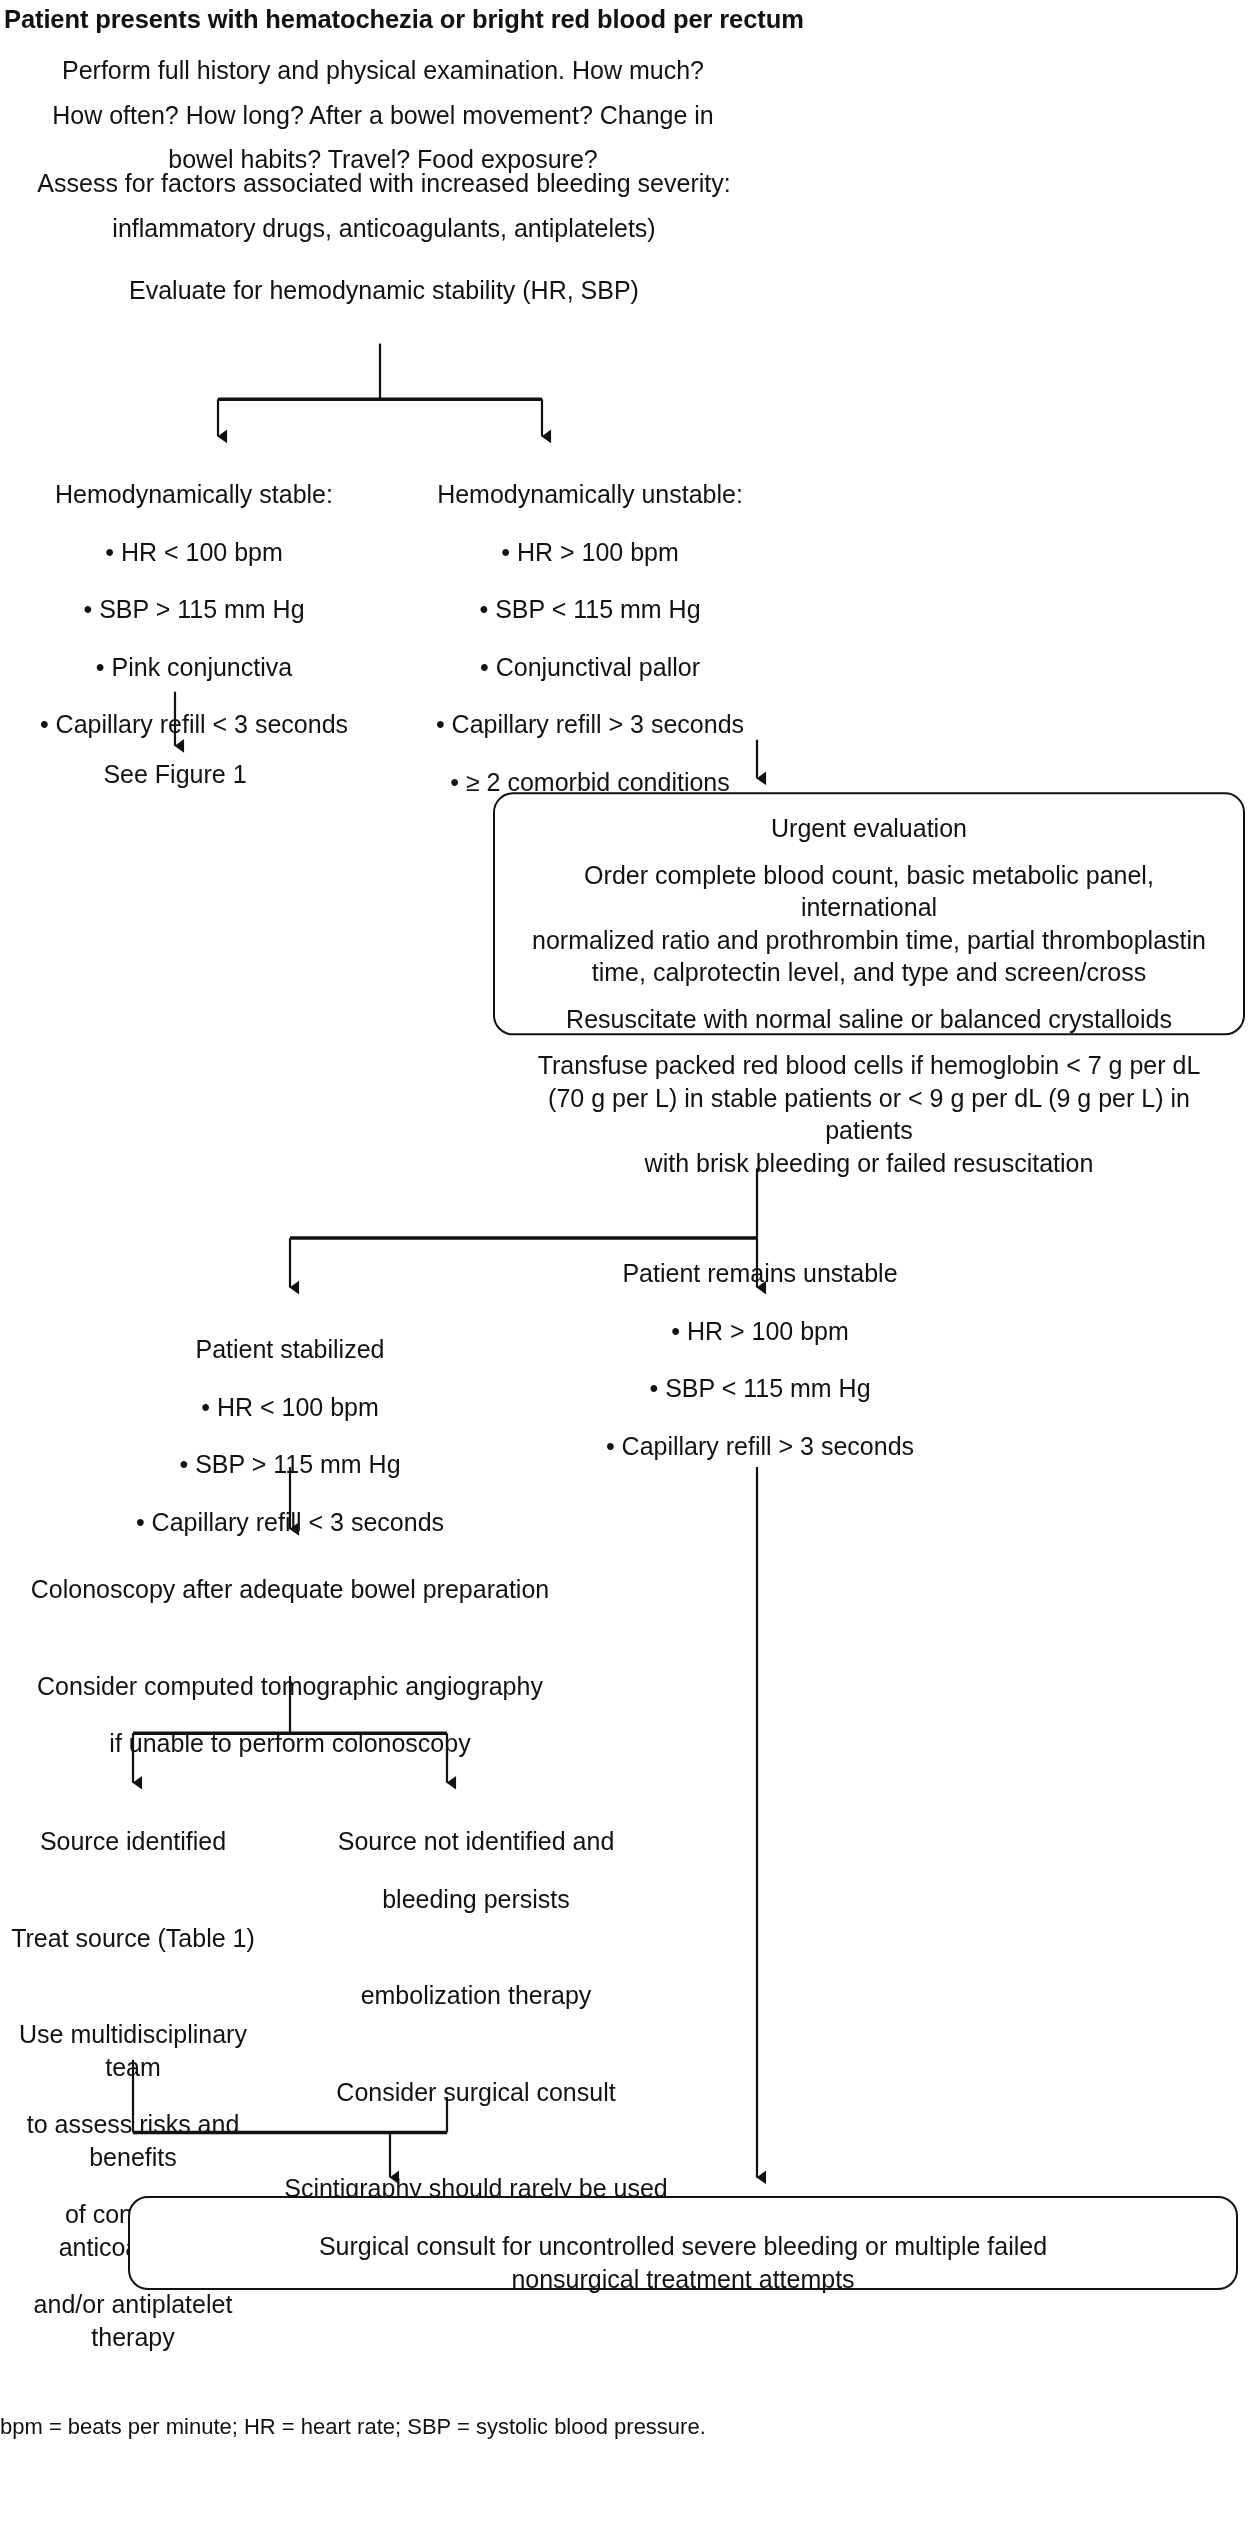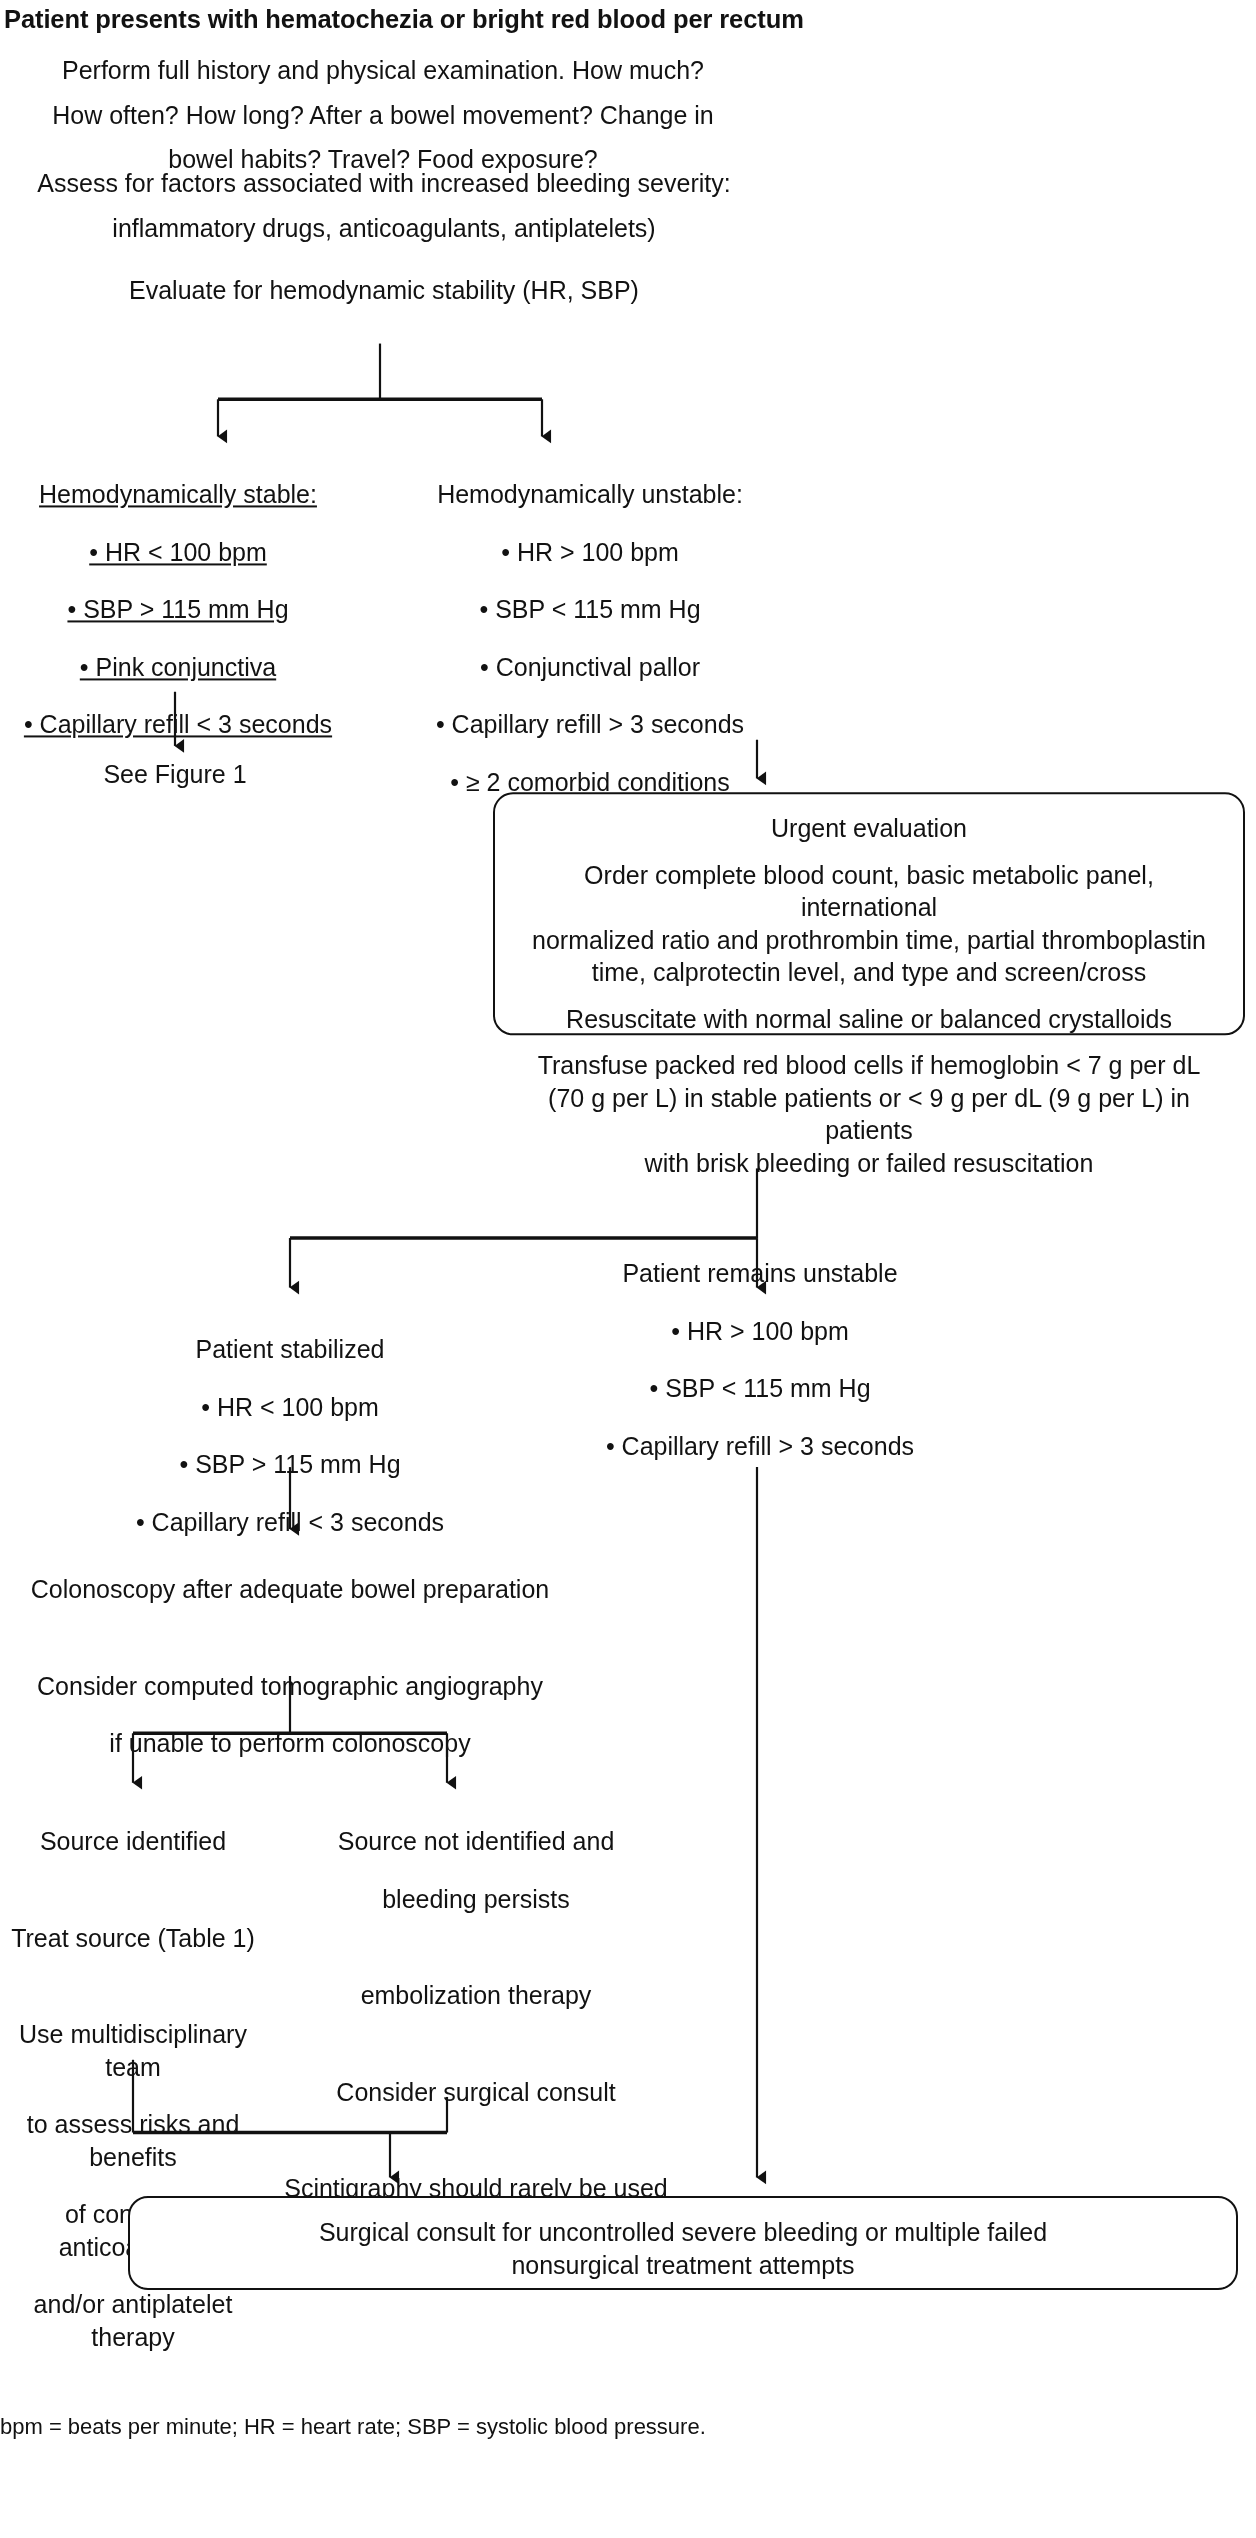--- a/index.html
+++ b/index.html
@@ -76,21 +76,21 @@
     <p>bowel habits? Travel? Food exposure?</p>
   </div>
 
   <div class="blk para" style="left: 16px; top: 100px; width: 736px; transform-origin: left top; transform: scale(1, 0.646178);">
     <p>Assess for factors associated with increased bleeding severity:</p>
     <p>inflammatory drugs, anticoagulants, antiplatelets)</p>
   </div>
 
   <div class="blk para" style="left: 16px; top: 177px; width: 736px; transform-origin: left top; transform: scale(1, 0.646178);">Evaluate for hemodynamic stability (HR, SBP)</div>
 
-  <div class="blk" style="left: 8px; top: 293px; width: 340px; transform-origin: left top; transform: scale(1, 0.646178); text-decoration: underline;">
+  <div class="blk" style="left: 24px; top: 293px; width: 340px; transform-origin: left top; transform: scale(1, 0.646178);">
     <p>Hemodynamically stable:</p>
     <p>• HR &lt; 100 bpm</p>
     <p>• SBP &gt; 115 mm Hg</p>
     <p>• Pink conjunctiva</p>
     <p>• Capillary refill &lt; 3 seconds</p>
   </div>
 
   <div class="blk" style="left: 60px; top: 490px; width: 230px; transform-origin: left top; transform: scale(1, 0.646178);">See Figure 1</div>
 
   <div class="blk" style="left: 380px; top: 293px; width: 420px; transform-origin: left top; transform: scale(1, 0.646178);">
@@ -152,20 +152,20 @@
     <p>Source not identified and</p>
     <p>bleeding persists</p>
     <div class="gap"></div>
     <p>embolization therapy</p>
     <div class="gap"></div>
     <p>Consider surgical consult</p>
     <div class="gap"></div>
     <p>Scintigraphy should rarely be used</p>
   </div>
 
-  <div class="bx" style="left: 128px; top: 1419px; width: 1110px; height: 94px; padding: 18px 24px 0px; transform-origin: left top; transform: scale(1, 0.646178);">
+  <div class="bx" style="left: 128px; top: 1419px; width: 1110px; height: 94px; padding: 32px 24px 0px; transform-origin: left top; transform: scale(1, 0.646178);">
     <p>Surgical consult for uncontrolled severe bleeding or multiple failed</p>
     <p>nonsurgical treatment attempts</p>
   </div>
 
   <div class="foot" style="left: 0px; top: 1560px; width: 1100px; transform-origin: left top; transform: scale(1, 0.646178);">bpm = beats per minute; HR = heart rate; SBP = systolic blood pressure.</div>
 
 </div>
 
 </body></html>

